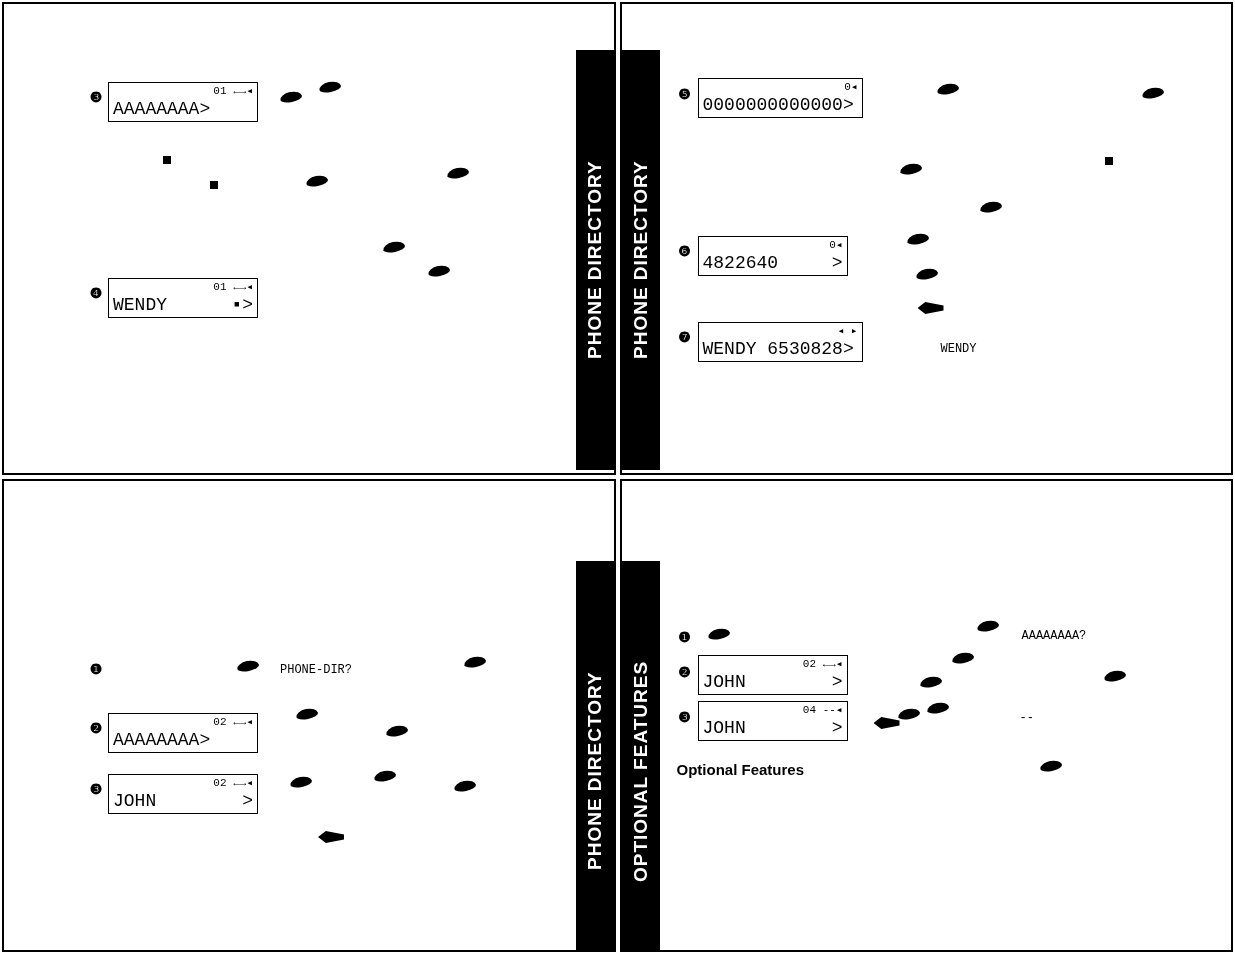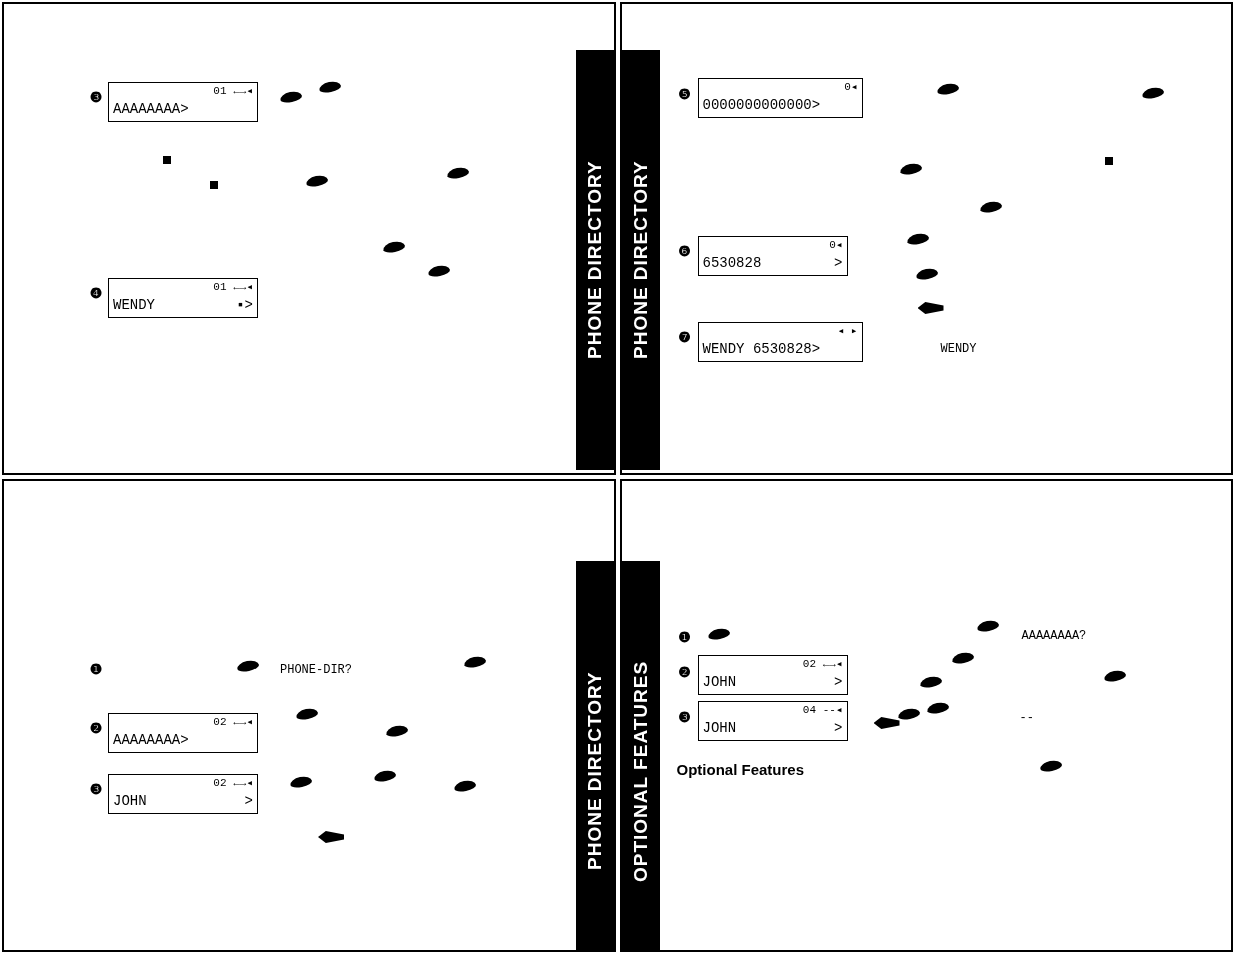--- a/index.html
+++ b/index.html
@@ -56,21 +56,21 @@
     border: 1px solid #000;
     background: #fff;
     height: 40px;
     width: 150px;
     font-family: "Courier New", monospace;
     font-size: 11px;
     line-height: 1.1;
     padding: 2px 4px;
   }
   .lcd .row1 { height: 16px; display:flex; justify-content: flex-end; }
-  .lcd .row2 { height: 18px; font-size: 14px; display:flex; justify-content: space-between; align-items:center;}
+  .lcd .row2 { height: 18px; font-size: 18px; display:flex; justify-content: space-between; align-items:center;}
   .leaf {
     position: absolute;
     width: 22px;
     height: 12px;
   }
   .blob {
     width: 22px;
     height: 10px;
     background: #000;
     border-radius: 50% 50% 50% 50% / 60% 60% 40% 40%;
@@ -169,21 +169,21 @@
         </div>
     </div>
 
     <span class="step-num" style="left:55px; top:239px">❻</span>
     <div class="lcd" style="left:76px; top:232px">
       <div class="row1">
           <span style="margin-left:28px">0</span>
           <span>◂</span>
         </div>
       <div class="row2">
-          <span>6530828</span>
+          <span>4822640</span>
           <span>&gt;</span>
         </div>
     </div>
 
     <span class="step-num" style="left:55px; top:325px">❼</span>
     <div class="lcd" style="left:76px; top:318px; width:165px">
       <div class="row1">
           <span></span>
           <span>◂   ▸</span>
         </div>

